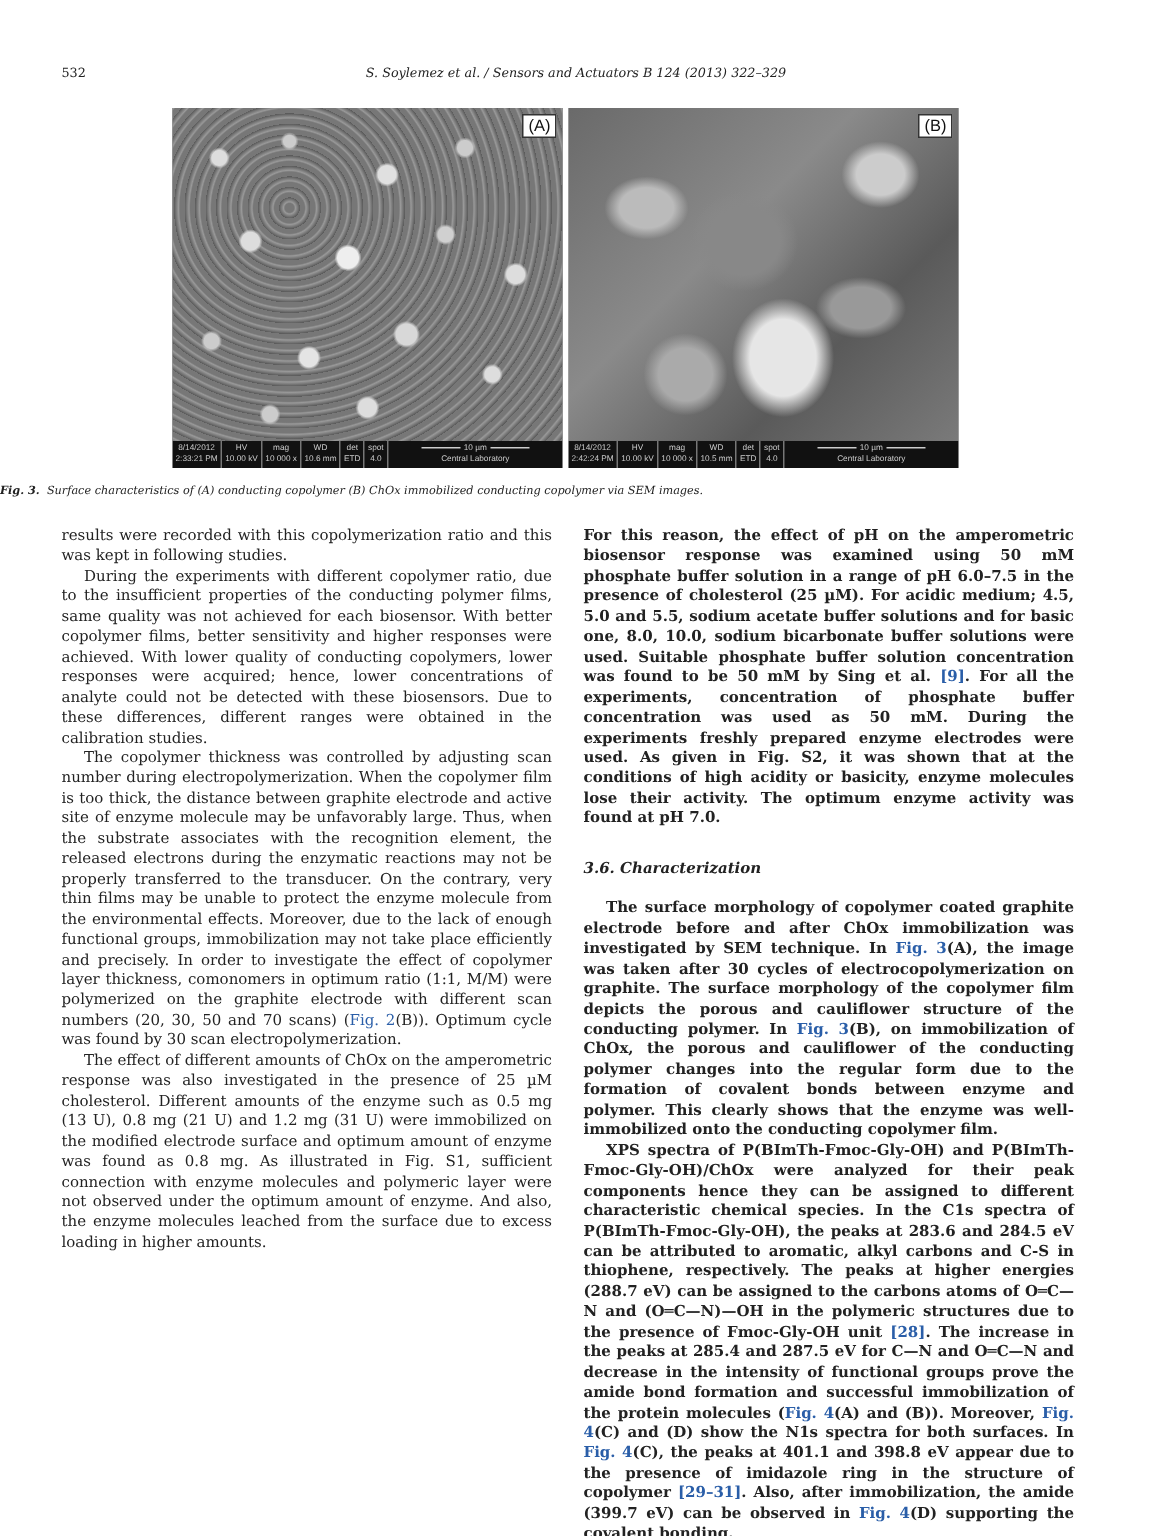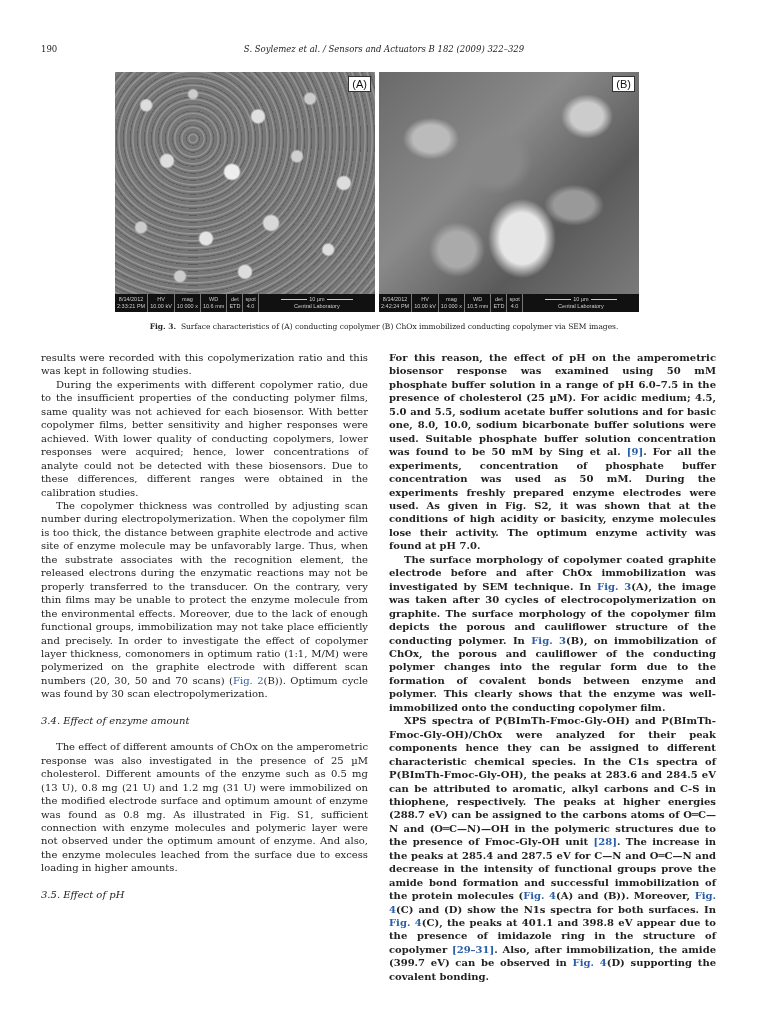--- a/index.html
+++ b/index.html
@@ -41,37 +41,37 @@
       radial-gradient(ellipse at 75% 60%, #999 0 20px, transparent 30px),
       radial-gradient(ellipse at 45% 40%, #888 0 24px, transparent 36px),
       linear-gradient(135deg, #6a6a6a, #8a8a8a 40%, #5a5a5a 70%, #7a7a7a);
   }
   .panel-label { position:absolute; top:4px; right:4px; background:#fff; color:#111; font-family:"Liberation Sans", sans-serif; font-size:11px; padding:1px 3px; border:1px solid #333; }
   .info-bar { position:absolute; left:0; bottom:0; width:100%; height:18px; background:#111; color:#ccc; font-family:"Liberation Sans", sans-serif; font-size:5.5px; display:flex; }
   .info-col { border-right:1px solid #777; display:flex; flex-direction:column; justify-content:center; padding:0 2px; line-height:7px; text-align:center; }
   .info-scale { flex:1; display:flex; flex-direction:column; justify-content:center; line-height:7px; text-align:center; }
   .scale-line { display:inline-block; width:26px; height:1px; background:#ccc; vertical-align:middle; margin:0 2px; }
 
-  .fig-caption { position:absolute; left:0; top:322px; width:768px; text-align:center; font-size:7.5px; }
+  .fig-caption { position:absolute; left:0; top:322px; width:768px; text-align:left; font-size:7.5px;font-style:italic; }
   .fig-caption b { font-weight:bold; }
 
   .col { position:absolute; top:351px; width:327px; font-size:10px; line-height:13.45px; text-align:justify; }
   .col-left { left:41px; }
   .col-right { left:389px;font-weight:bold; }
   .col p { margin:0; }
   .indent { text-indent:15px; }
   .section-head { font-style:italic; margin:13px 0 13px 0 !important; text-align:left; }
   .link { color:#2a5ea8; }
 </style>
 </head>
 <body>
 
 <div class="running-head">
-  <span class="page-num">190</span>
-  <span class="journal-ref">S. Soylemez et al. / Sensors and Actuators B 182 (2009) 322–329</span>
+  <span class="page-num">532</span>
+  <span class="journal-ref">S. Soylemez et al. / Sensors and Actuators B 124 (2013) 322–329</span>
 </div>
 
 <div class="figure">
   <div class="sem-panel sem-a">
     <div class="sem-texture"></div>
     <span class="panel-label">(A)</span>
     <div class="info-bar">
       <div class="info-col">
           <span>8/14/2012</span>
           <span>2:33:21 PM</span>
@@ -139,22 +139,21 @@
 </div>
 
 <div class="fig-caption">
   <b>Fig. 3.</b>&nbsp;&nbsp;<span>Surface characteristics of (A) conducting copolymer (B) ChOx immobilized conducting copolymer via SEM images.</span>
 </div>
 
 <div class="col col-left">
   <p>results were recorded with this copolymerization ratio and this was kept in following studies.</p>
   <p class="indent">During the experiments with different copolymer ratio, due to the insufficient properties of the conducting polymer films, same quality was not achieved for each biosensor. With better copolymer films, better sensitivity and higher responses were achieved. With lower quality of conducting copolymers, lower responses were acquired; hence, lower concentrations of analyte could not be detected with these biosensors. Due to these differences, different ranges were obtained in the calibration studies.</p>
   <p class="indent"><span>The copolymer thickness was controlled by adjusting scan number during electropolymerization. When the copolymer film is too thick, the distance between graphite electrode and active site of enzyme molecule may be unfavorably large. Thus, when the substrate associates with the recognition element, the released electrons during the enzymatic reactions may not be properly transferred to the transducer. On the contrary, very thin films may be unable to protect the enzyme molecule from the environmental effects. Moreover, due to the lack of enough functional groups, immobilization may not take place efficiently and precisely. In order to investigate the effect of copolymer layer thickness, comonomers in optimum ratio (1:1, M/M) were polymerized on the graphite electrode with different scan numbers (20, 30, 50 and 70 scans) (</span><span class="link">Fig. 2</span><span>(B)). Optimum cycle was found by 30 scan electropolymerization.</span></p>
-  <p class="section-head">3.4.  Effect of enzyme amount</p>
   <p class="indent">The effect of different amounts of ChOx on the amperometric response was also investigated in the presence of 25 µM cholesterol. Different amounts of the enzyme such as 0.5 mg (13 U), 0.8 mg (21 U) and 1.2 mg (31 U) were immobilized on the modified electrode surface and optimum amount of enzyme was found as 0.8 mg. As illustrated in Fig. S1, sufficient connection with enzyme molecules and polymeric layer were not observed under the optimum amount of enzyme. And also, the enzyme molecules leached from the surface due to excess loading in higher amounts.</p>
-  <p class="section-head">3.5.  Effect of pH</p>
 </div>
 
 <div class="col col-right">
   <p><span>For this reason, the effect of pH on the amperometric biosensor response was examined using 50 mM phosphate buffer solution in a range of pH 6.0–7.5 in the presence of cholesterol (25 µM). For acidic medium; 4.5, 5.0 and 5.5, sodium acetate buffer solutions and for basic one, 8.0, 10.0, sodium bicarbonate buffer solutions were used. Suitable phosphate buffer solution concentration was found to be 50 mM by Sing et al. </span><span class="link">[9]</span><span>. For all the experiments, concentration of phosphate buffer concentration was used as 50 mM. During the experiments freshly prepared enzyme electrodes were used. As given in Fig. S2, it was shown that at the conditions of high acidity or basicity, enzyme molecules lose their activity. The optimum enzyme activity was found at pH 7.0.</span></p>
+  <p class="section-head" style="margin-top:20px !important">3.6.  Characterization</p>
   <p class="indent"><span>The surface morphology of copolymer coated graphite electrode before and after ChOx immobilization was investigated by SEM technique. In </span><span class="link">Fig. 3</span><span>(A), the image was taken after 30 cycles of electrocopolymerization on graphite. The surface morphology of the copolymer film depicts the porous and cauliflower structure of the conducting polymer. In </span><span class="link">Fig. 3</span><span>(B), on immobilization of ChOx, the porous and cauliflower of the conducting polymer changes into the regular form due to the formation of covalent bonds between enzyme and polymer. This clearly shows that the enzyme was well-immobilized onto the conducting copolymer film.</span></p>
   <p class="indent"><span>XPS spectra of P(BImTh-Fmoc-Gly-OH) and P(BImTh-Fmoc-Gly-OH)/ChOx were analyzed for their peak components hence they can be assigned to different characteristic chemical species. In the C1s spectra of P(BImTh-Fmoc-Gly-OH), the peaks at 283.6 and 284.5 eV can be attributed to aromatic, alkyl carbons and C-S in thiophene, respectively. The peaks at higher energies (288.7 eV) can be assigned to the carbons atoms of O═C—N and (O═C—N)—OH in the polymeric structures due to the presence of Fmoc-Gly-OH unit </span><span class="link">[28]</span><span>. The increase in the peaks at 285.4 and 287.5 eV for C—N and O═C—N and decrease in the intensity of functional groups prove the amide bond formation and successful immobilization of the protein molecules (</span><span class="link">Fig. 4</span><span>(A) and (B)). Moreover, </span><span class="link">Fig. 4</span><span>(C) and (D) show the N1s spectra for both surfaces. In </span><span class="link">Fig. 4</span><span>(C), the peaks at 401.1 and 398.8 eV appear due to the presence of imidazole ring in the structure of copolymer </span><span class="link">[29–31]</span><span>. Also, after immobilization, the amide (399.7 eV) can be observed in </span><span class="link">Fig. 4</span><span>(D) supporting the covalent bonding.</span></p>
 </div>
 
 </body></html>

